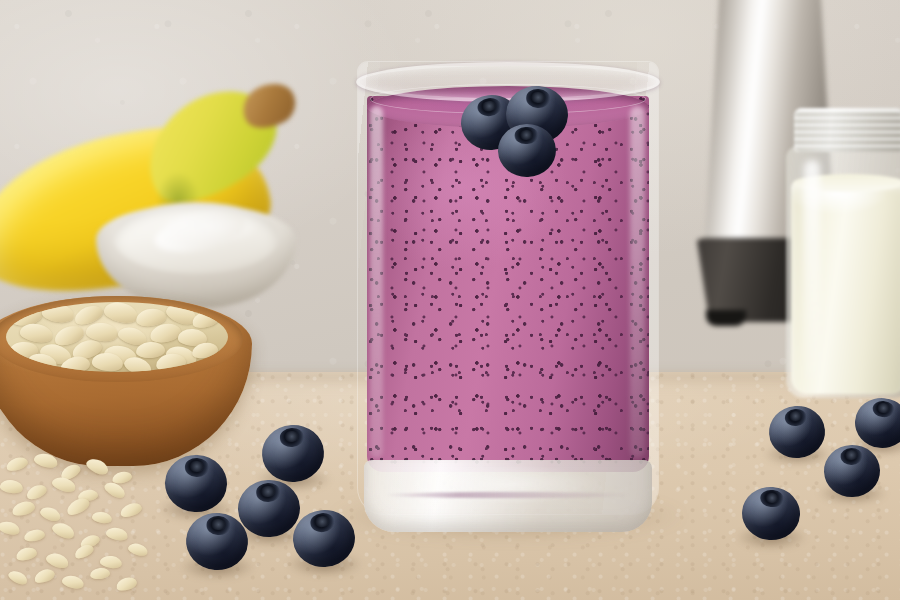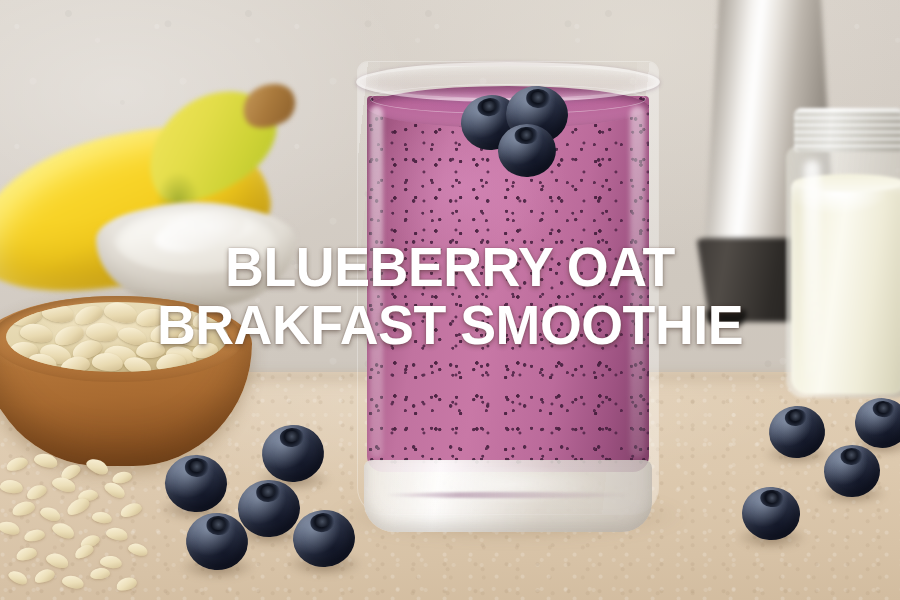--- a/index.html
+++ b/index.html
@@ -530,18 +530,14 @@
         <div class="berry-skin"></div>
         <div class="berry-crown" style="left: 16.8px; top: 2.8px; width: 22.4px; height: 16.8px;"></div>
       </div>
       <div class="berry-shadow" style="left: 736.2px; top: 525.28px; width: 70.76px; height: 24.36px;"></div>
       <div class="berry" style="left: 742px; top: 487px; width: 58px; height: 53.36px; transform: rotate(4deg);">
         <div class="berry-skin"></div>
         <div class="berry-crown" style="left: 17.4px; top: 2.9px; width: 23.2px; height: 17.4px;"></div>
       </div>
     </div>
 
-  <div class="title-block">
-    <div class="title-line">BLUEBERRY OAT</div>
-    <div class="title-line">BRAKFAST SMOOTHIE</div>
-  </div>
 
 </div>
 
 </body></html>

